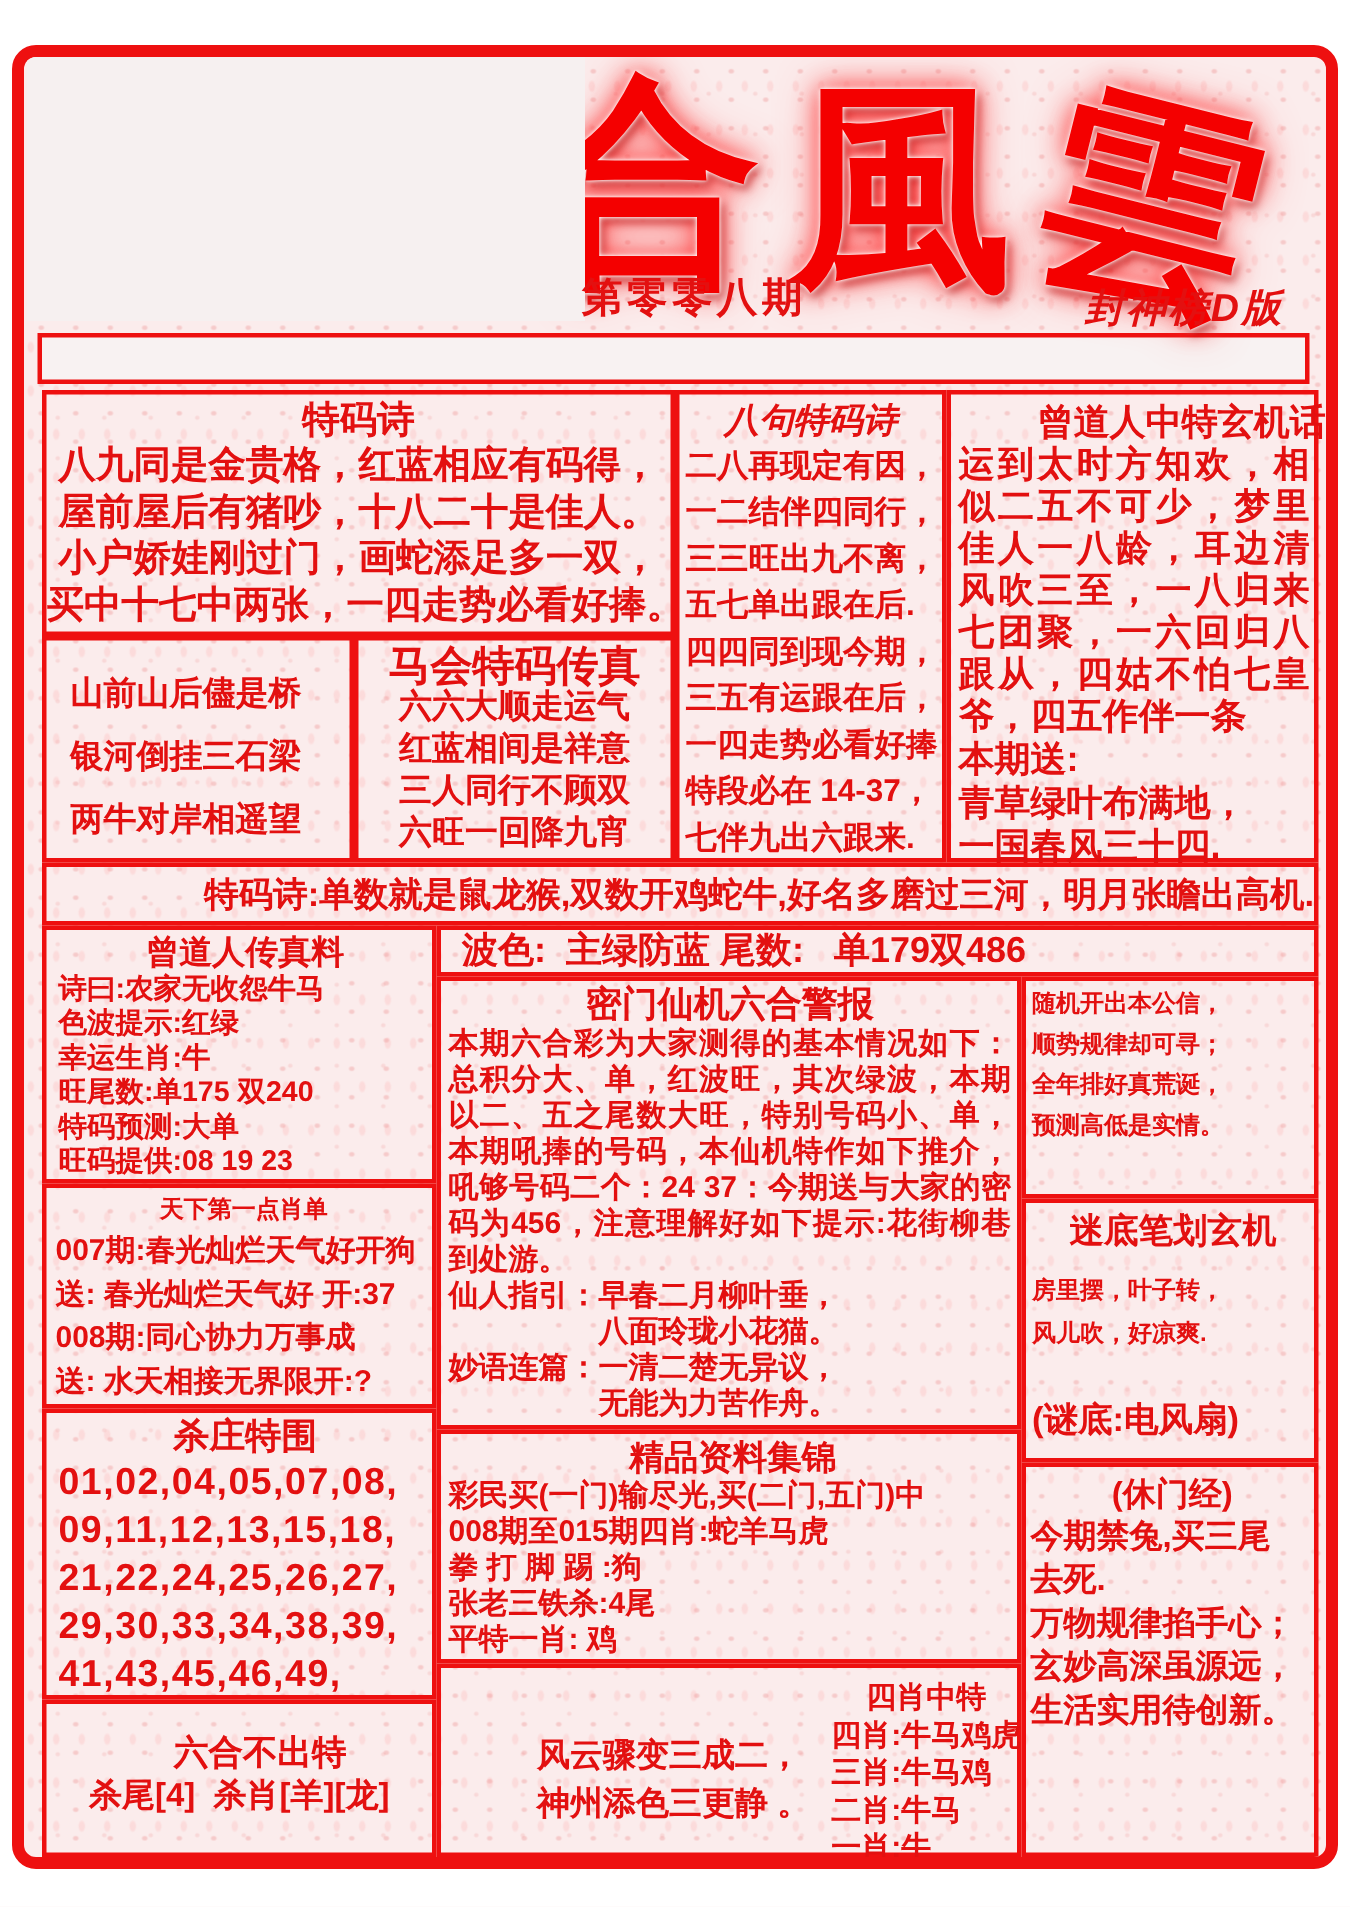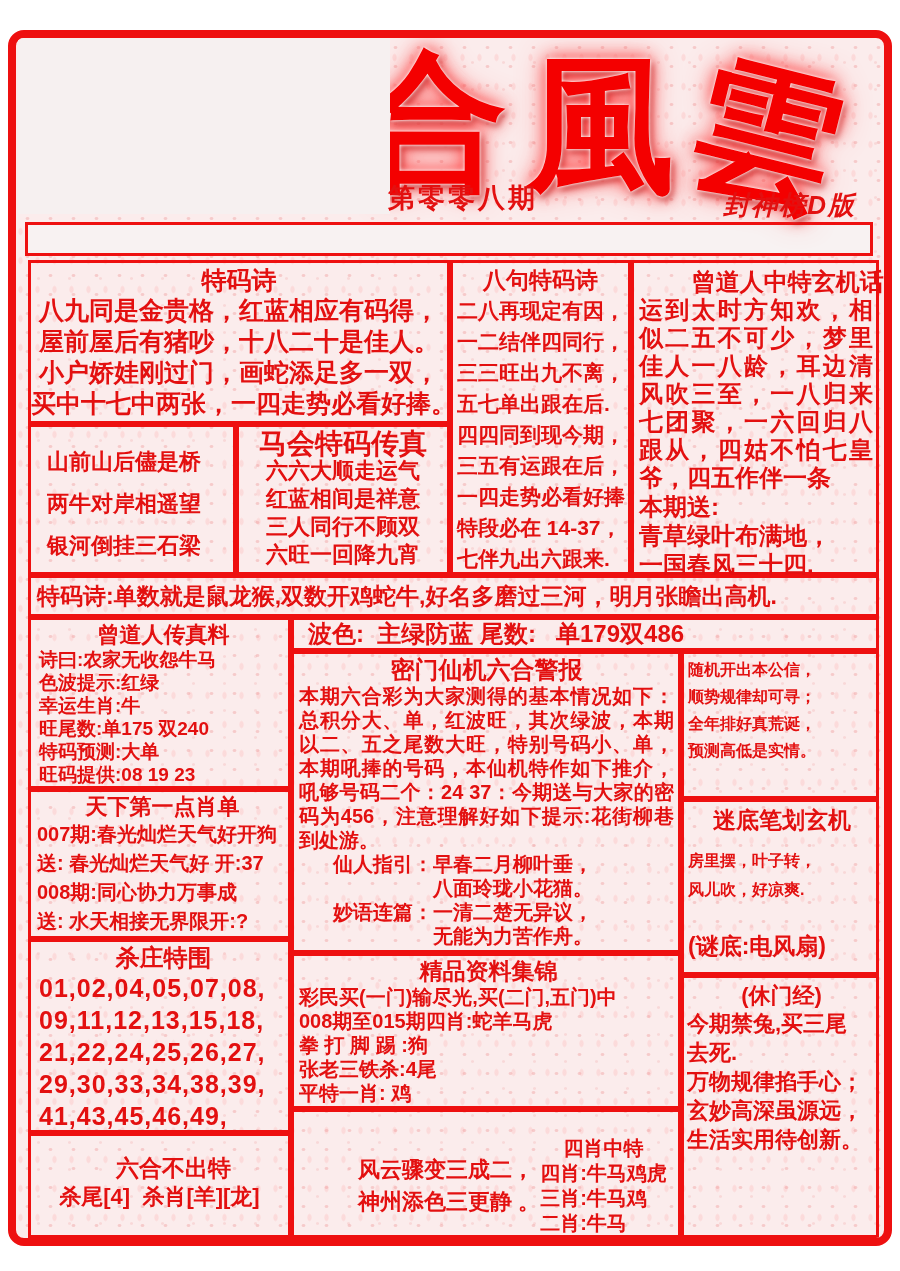--- a/index.html
+++ b/index.html
@@ -63,65 +63,65 @@
   #boxTema .line{ font-size:25px; line-height:31px; text-align:center; }
 
   #boxShan{ left:12px; top:386px; width:208px; height:151px; padding:14px 0 0 16px; }
   #boxShan .line{ font-size:22px; line-height:42px; }
 
   #boxMaFax{ left:220px; top:386px; width:214px; height:151px; padding-top:3px; }
   #boxMaFax .box-title{ font-size:28px; line-height:27px; }
   #boxMaFax .line{ font-size:22px; line-height:28px; text-align:center; }
 
   #boxBaju{ left:434px; top:222px; width:181px; height:315px; padding:3px 0 0 4px; }
-  #boxBaju .box-title{ font-size:23px; line-height:29px; padding-right:4px; }
+  #boxBaju .box-title{ font-size:23px; line-height:29px; padding-right:4px;font-style:italic; }
   #boxBaju .line{ font-size:21px; line-height:31px; }
 
   #boxZeng{ left:615px; top:222px; width:248px; height:315px; padding:4px 3px 0 5px; }
   #boxZeng .box-title{ font-size:24px; line-height:29px; text-align:left; text-indent:2.2em; }
   #boxZeng .zeng-body{ font-size:24px; line-height:28px; text-align:justify; }
   #boxZeng .line{ font-size:24px; line-height:29px; }
 
-  #stripTema{ left:12px; top:537px; width:851px; height:42px; border:3px solid var(--red); color:var(--text); font-weight:bold; font-size:23px; line-height:36px; padding-left:6px; white-space:pre; }
+  #stripTema{ left:12px; top:537px; width:851px; height:42px; border:3px solid var(--red); color:var(--text); font-weight:bold; font-size:23px; line-height:36px; padding-left:6px; white-space:pre;text-align:right; }
 
   
   #boxZengFax{ left:12px; top:579px; width:263px; height:172px; padding:2px 0 0 8px; }
   #boxZengFax .box-title{ font-size:22px; line-height:26px; }
   #boxZengFax .line{ font-size:19px; line-height:23px; }
 
   #boxTianxia{ left:12px; top:751px; width:263px; height:150px; padding:2px 0 0 6px; }
-  #boxTianxia .box-title{ font-size:22px; line-height:26px; }
+  #boxTianxia .box-title{ font-size:16px; line-height:26px; }
   #boxTianxia .line{ font-size:20px; line-height:29px; }
 
   #boxSha{ left:12px; top:901px; width:263px; height:194px; padding:2px 0 0 8px; }
   #boxSha .box-title{ font-size:24px; line-height:28px; }
   #boxSha .line{ font-size:25px; line-height:32px; letter-spacing:1px; }
 
   #boxBuchute{ left:12px; top:1095px; width:263px; height:105px; padding-top:18px; }
   #boxBuchute .box-title{ font-size:23px; line-height:28px;margin-left:28px; }
   #boxBuchute .line{ font-size:22px; line-height:30px; text-align:center; }
 
   
   #stripBose{ left:275px; top:579px; width:588px; height:34px; border:3px solid var(--red); color:var(--text); font-weight:bold; font-size:24px; line-height:28px; padding-left:14px; white-space:pre; }
 
   #boxMimen{ left:275px; top:613px; width:390px; height:302px; padding:2px 4px 0 5px; }
   #boxMimen .box-title{ font-size:24px; line-height:28px; }
   #boxMimen .mimen-body{ font-size:20px; line-height:24px; text-align:justify; }
   #boxMimen .pair{ display:flex; }
-  #boxMimen .pair .plabel{ font-size:20px; line-height:24px; white-space:nowrap;margin-left:34px; }
+  #boxMimen .pair .plabel{ font-size:20px; line-height:24px; white-space:nowrap; }
   #boxMimen .pair .plines .line{ font-size:20px; line-height:24px; }
 
   #boxJingpin{ left:275px; top:915px; width:390px; height:156px; padding:2px 0 0 5px; }
   #boxJingpin .box-title{ font-size:23px; line-height:27px; }
   #boxJingpin .line{ font-size:20px; line-height:24px; }
 
   #boxFengyun{ left:275px; top:1071px; width:390px; height:129px; display:flex; }
   #boxFengyun .fy-left{ padding:42px 0 0 64px; }
   #boxFengyun .fy-left .line{ font-size:22px; line-height:32px; }
-  #boxFengyun .fy-right{ padding-top:23px; }
+  #boxFengyun .fy-right{ padding-top:7px; margin-left:14px; }
   #boxFengyun .fy-right .box-title{ font-size:20px; line-height:26px; text-align:center; }
   #boxFengyun .fy-right .line{ font-size:20px; line-height:25px; }
 
   
   #boxGuowang{ left:665px; top:613px; width:198px; height:148px; padding:2px 0 0 4px; }
   #boxGuowang .box-title{ font-size:23px; line-height:28px; letter-spacing:8px; }
   #boxGuowang .line{ font-size:16px; line-height:27px; }
 
   #boxMidi{ left:665px; top:761px; width:198px; height:176px; padding:4px 0 0 4px; }
   #boxMidi .box-title{ font-size:23px; line-height:28px; margin-bottom:12px; }
@@ -150,22 +150,22 @@
         <div class="line">八九同是金贵格，红蓝相应有码得，</div>
         <div class="line">屋前屋后有猪吵，十八二十是佳人。</div>
         <div class="line">小户娇娃刚过门，画蛇添足多一双，</div>
         <div class="line">买中十七中两张，一四走势必看好捧。</div>
       </div>
   </div>
 
   <div id="boxShan" class="box">
     <div>
         <div class="line">山前山后儘是桥</div>
+        <div class="line">银河倒挂三石梁</div>
         <div class="line">两牛对岸相遥望</div>
-        <div class="line">银河倒挂三石梁</div>
       </div>
   </div>
 
   <div id="boxMaFax" class="box">
     <div class="box-title">马会特码传真</div>
     <div>
         <div class="line">六六大顺走运气</div>
         <div class="line">红蓝相间是祥意</div>
         <div class="line">三人同行不顾双</div>
         <div class="line">六旺一回降九宵</div>

